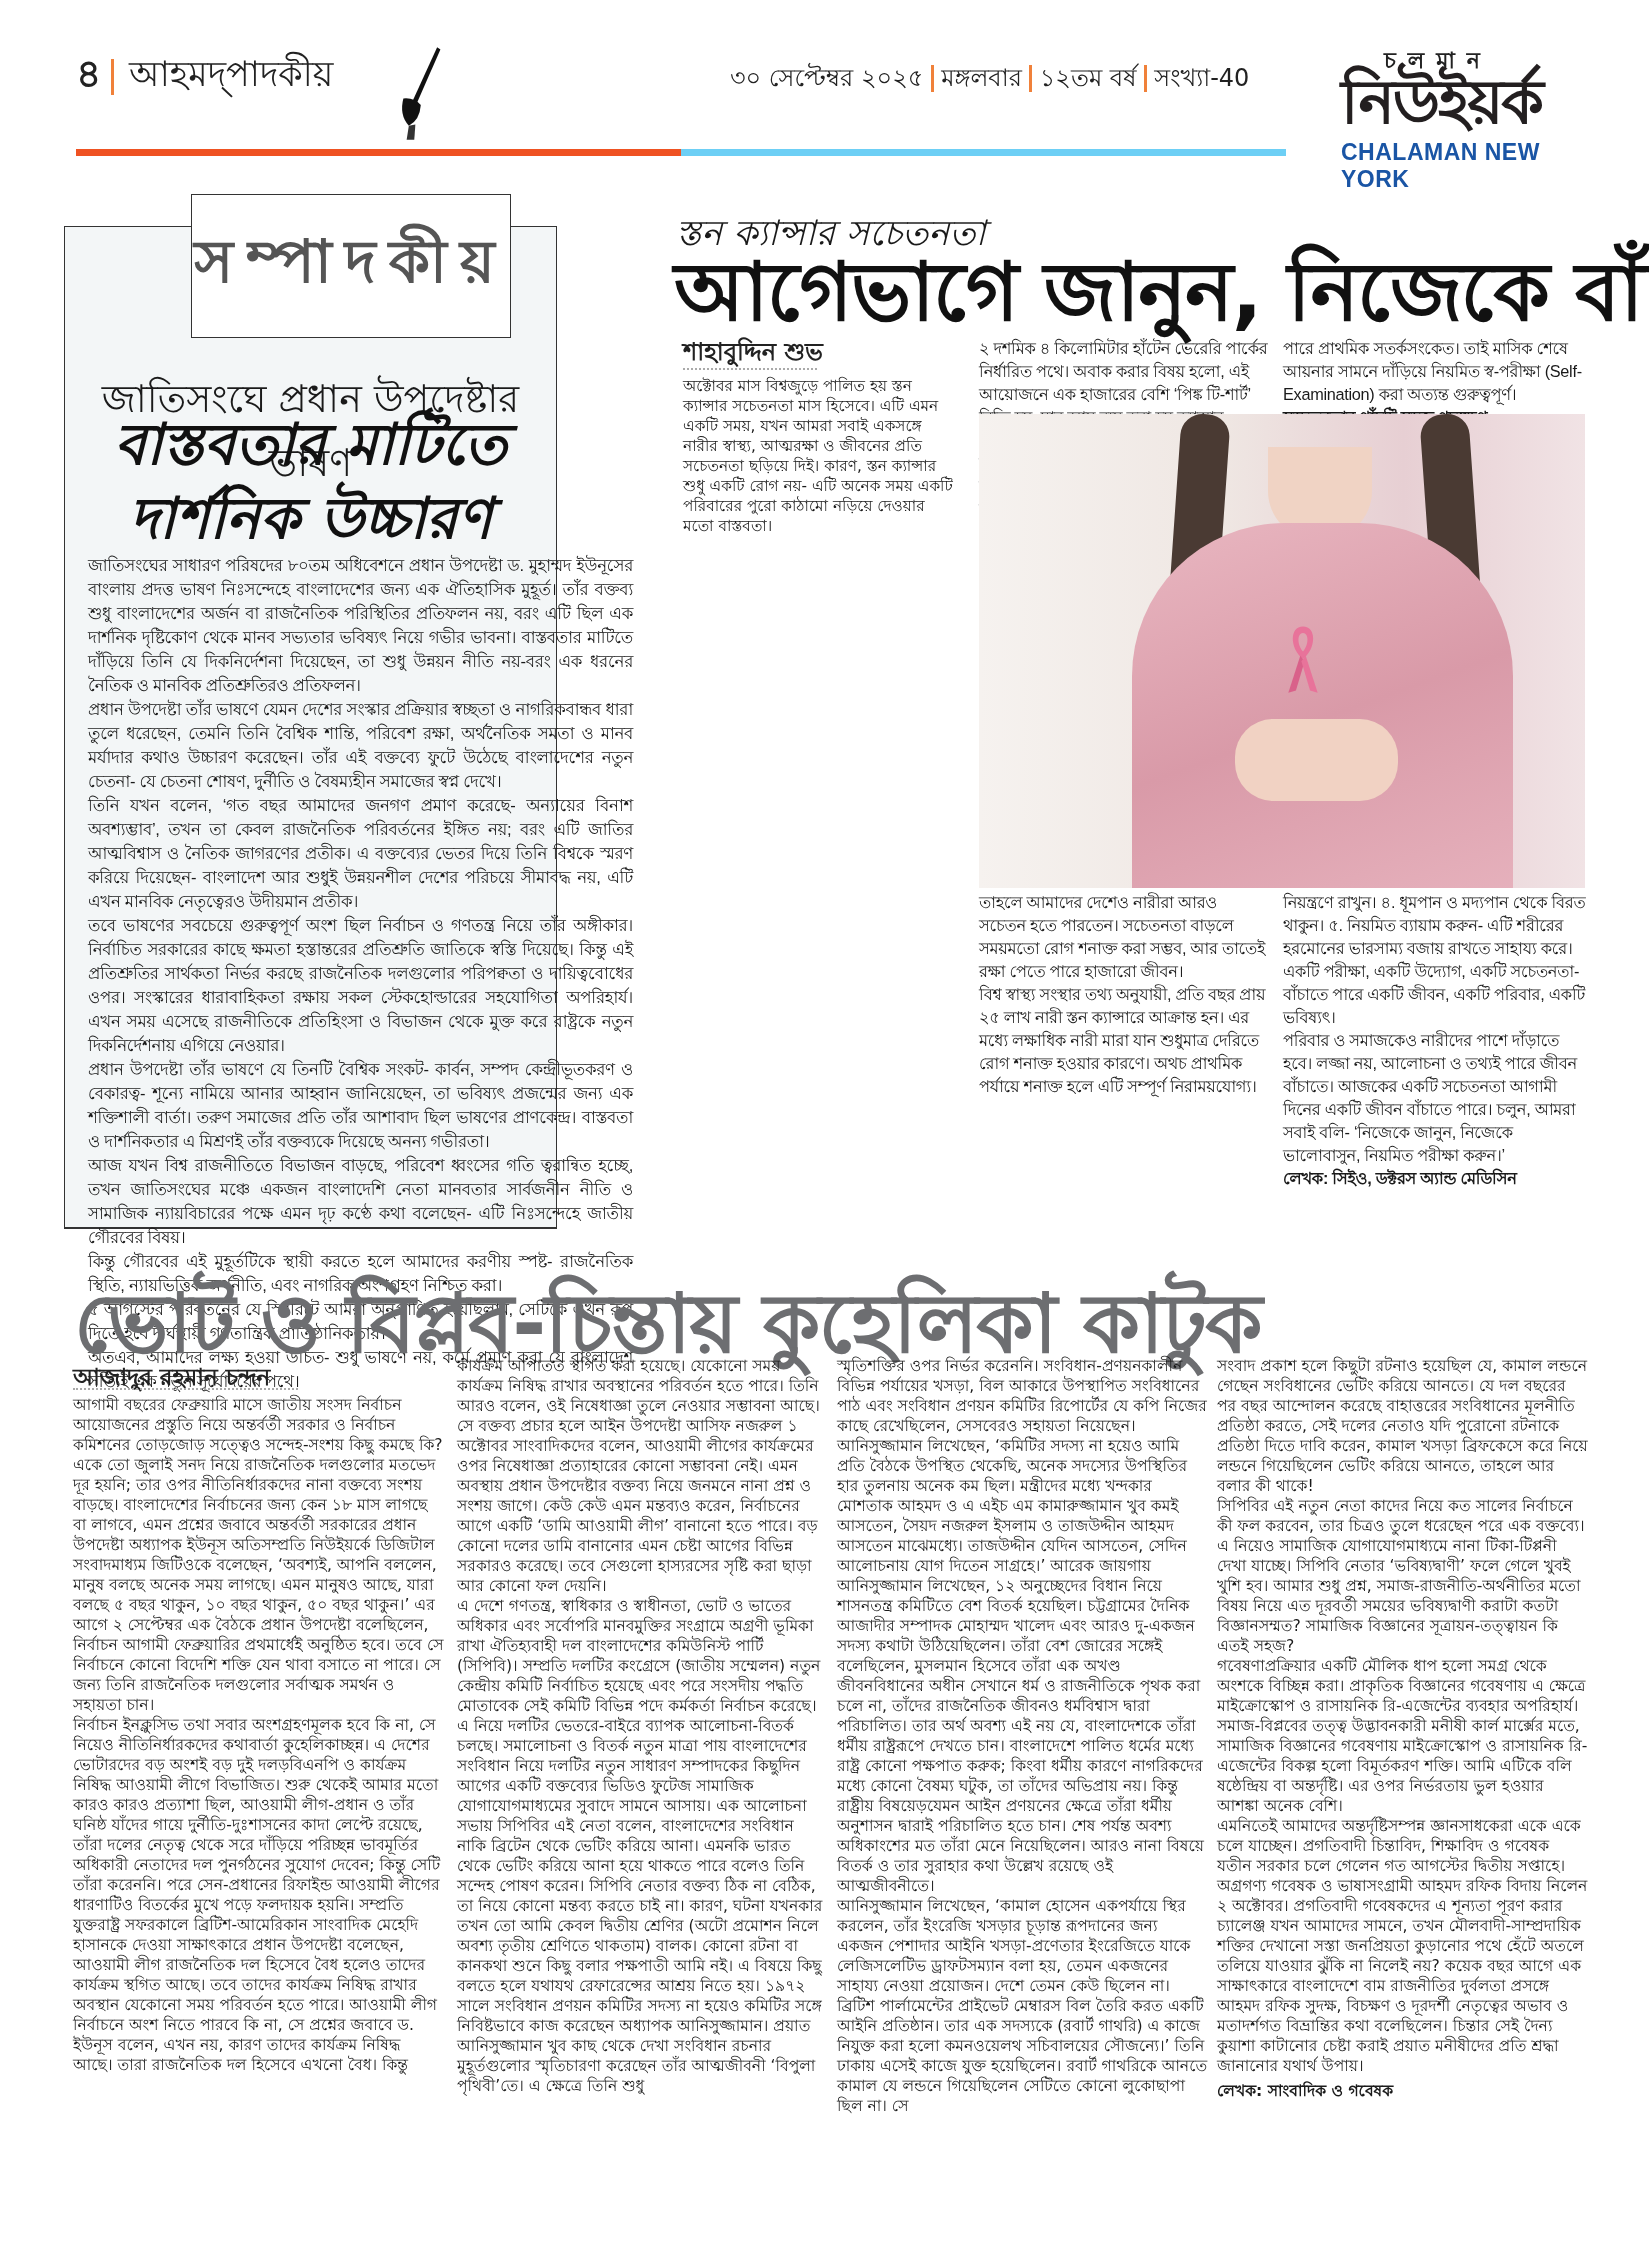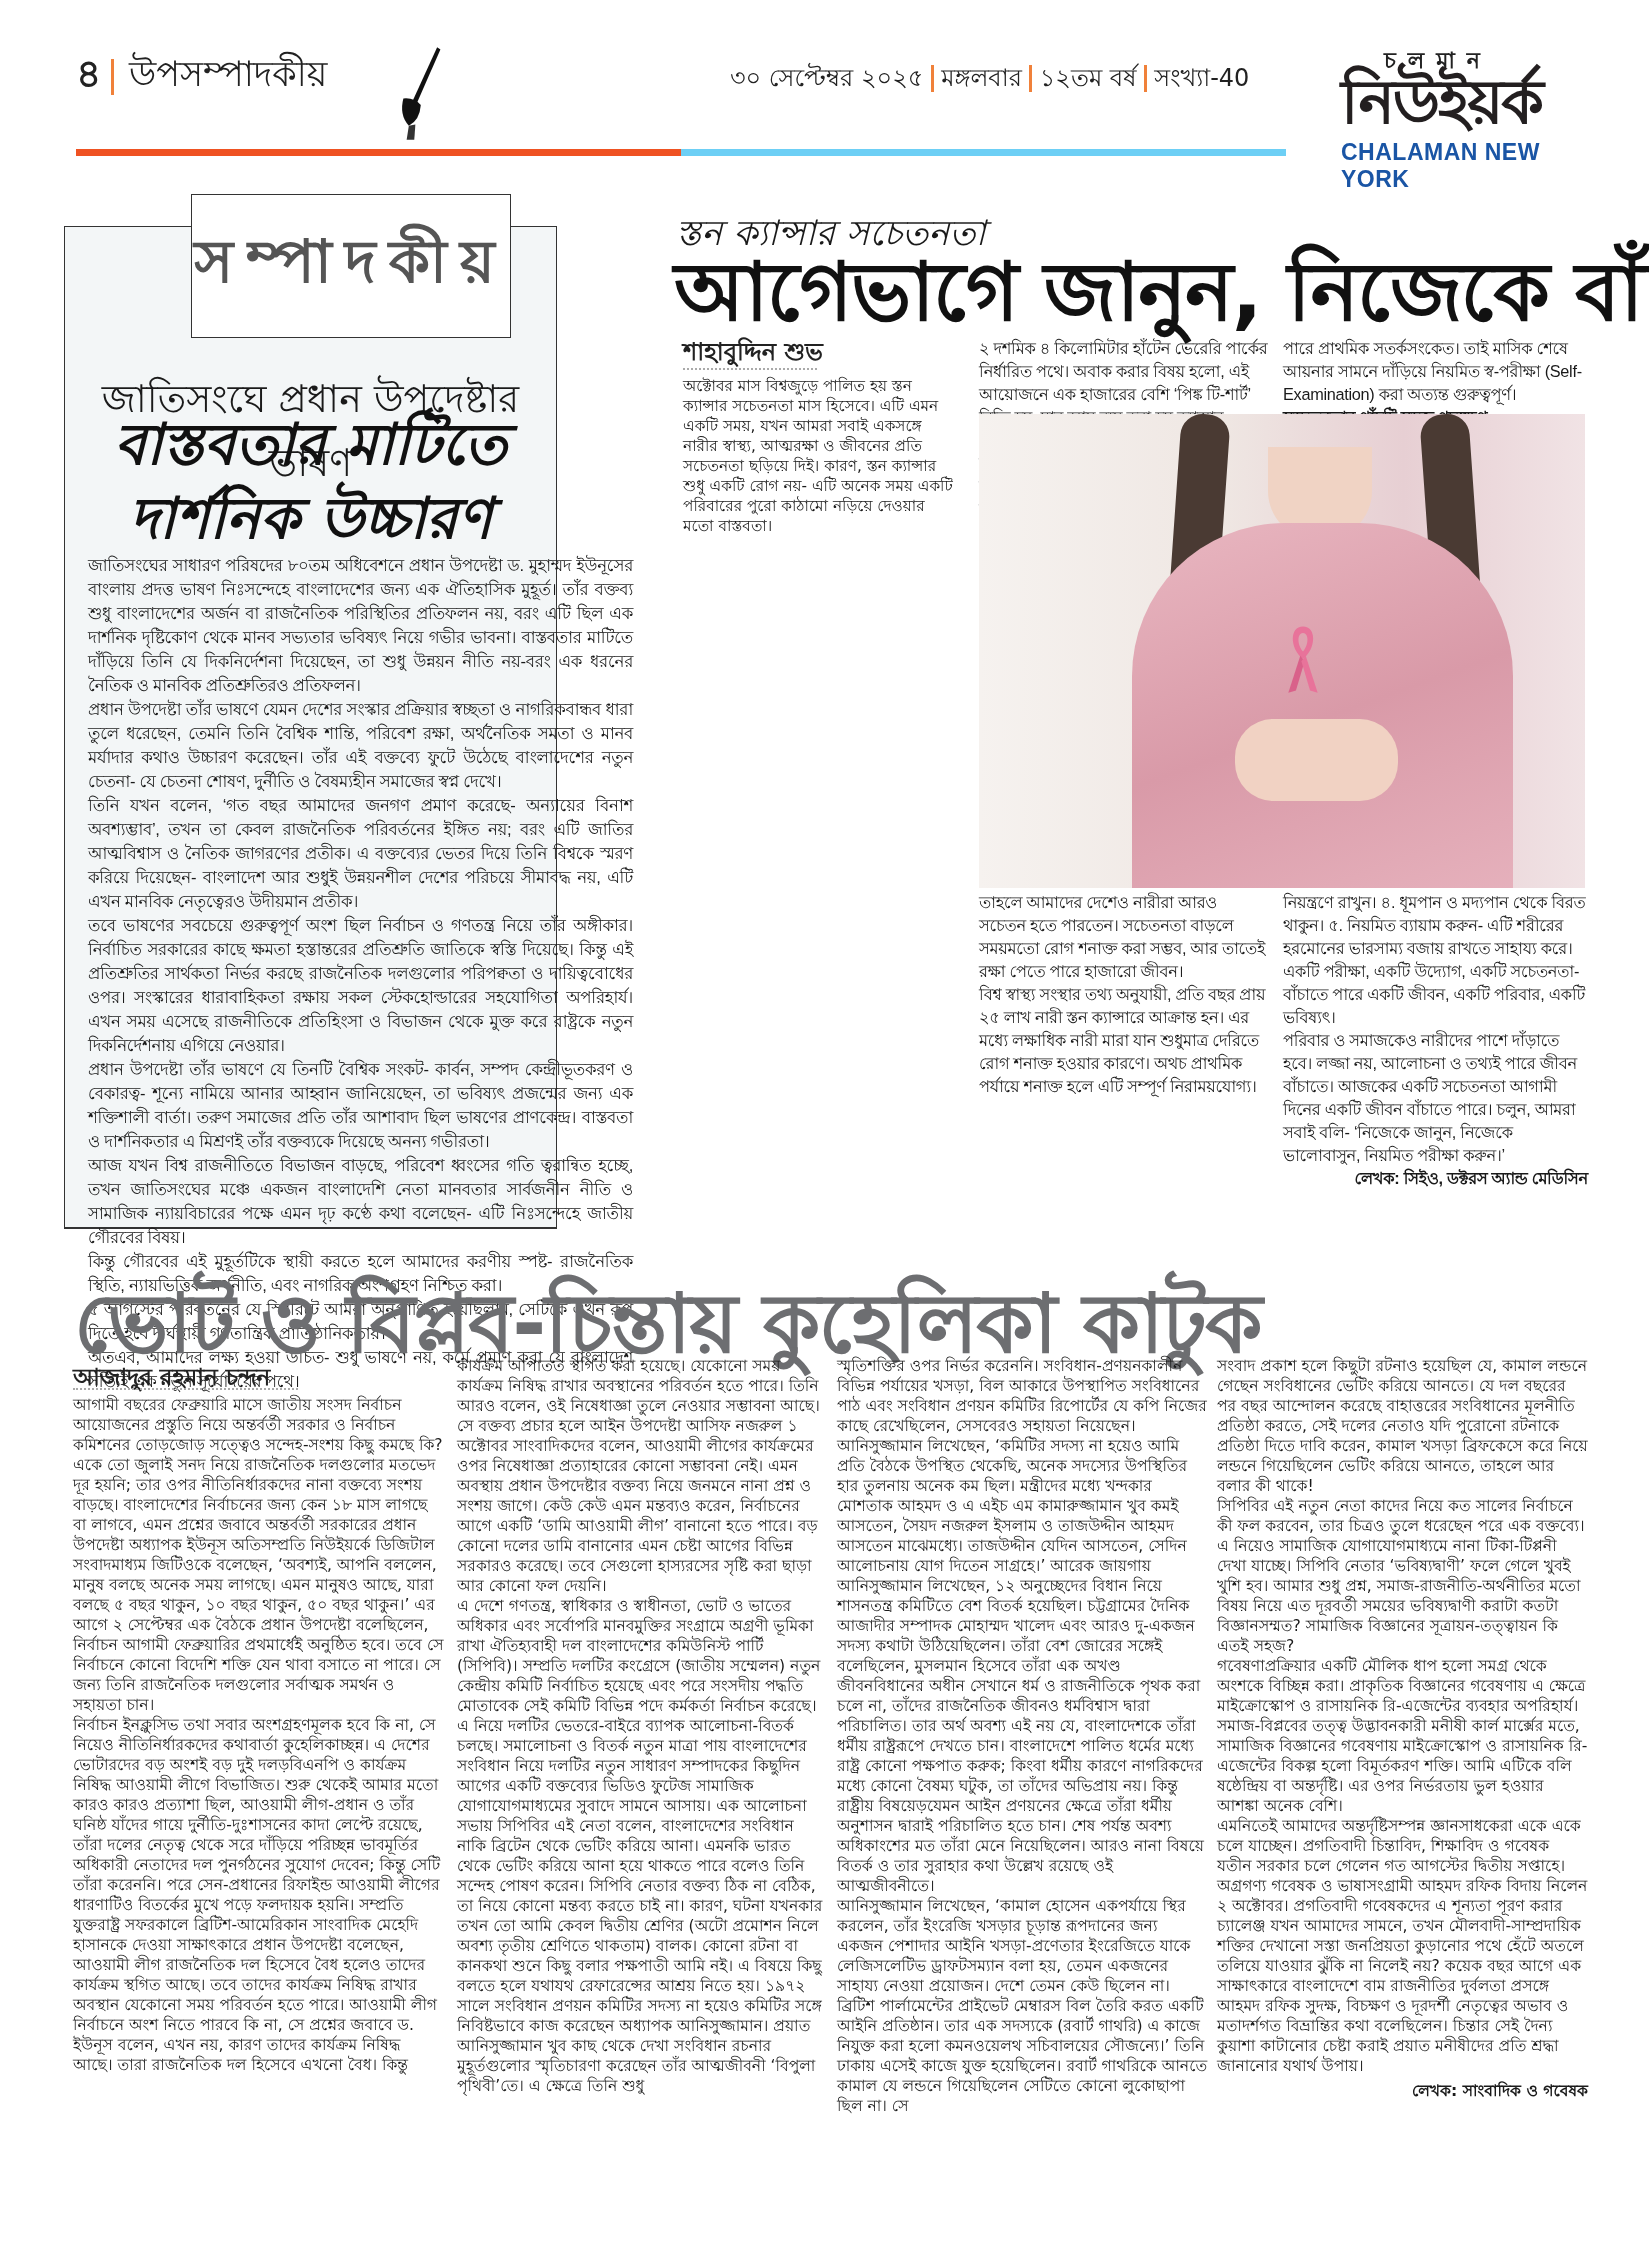--- a/index.html
+++ b/index.html
@@ -32,42 +32,42 @@
 
   
   .ca-kicker { position: absolute; left: 676px; top: 206px; font-size: 35px; color: #1a1a1a; font-style: italic; }
   .ca-headline { position: absolute; left: 674px; top: 248px; font-size: 81px; font-weight: bold; color: #111; white-space: nowrap; letter-spacing: -1.6px; line-height: 1.1; }
   .byline { position: absolute; font-size: 24px; font-weight: bold; color: #222; }
   .byline-dots { position: absolute; height: 0; border-top: 2.7px dotted #aaa; }
   .col { position: absolute; font-size: 15.3px; line-height: 20px; color: #1a1a1a; }
   .col p { margin: 0; }
   .col.narrow { font-family: "Liberation Sans Narrow", "Liberation Sans", sans-serif; font-size: 16.3px; line-height: 23px; letter-spacing: -0.3px; }
   .col .subhead { font-weight: bold; }
-  .credit { font-weight: bold; text-align: right; }
+  .credit { font-weight: bold; text-align: left; }
   .ribbon-photo { position: absolute; left: 979px; top: 414px; width: 606px; height: 474px; background: linear-gradient(90deg, #f6f2ef 0%, #efe7e3 40%, #e7cfd3 70%, #f1e3e5 100%); overflow: hidden; }
   .ribbon-photo .sweater { position: absolute; left: 153px; top: 109px; width: 381px; height: 392px; background: linear-gradient(160deg, #e9b7c1 0%, #d99aa8 50%, #e7b3be 100%); border-radius: 153px 153px 0 0; }
   .ribbon-photo .neck { position: absolute; left: 289px; top: 33px; width: 104px; height: 93px; background: #f0d3c4; border-radius: 0 0 49px 49px; }
   .ribbon-photo .hair-l { position: absolute; left: 196px; top: 0; width: 49px; height: 196px; background: #4a3a33; border-radius: 22px; transform: rotate(4deg); }
   .ribbon-photo .hair-r { position: absolute; left: 447px; top: 0; width: 49px; height: 196px; background: #4a3a33; border-radius: 22px; transform: rotate(-4deg); }
   .ribbon-photo .hand { position: absolute; left: 256px; top: 305px; width: 163px; height: 82px; background: #f1d2c3; border-radius: 38px; }
   .ribbon-photo .ribbon { position: absolute; left: 305px; top: 207px; width: 38px; height: 76px; }
 
   
   .vote-headline { position: absolute; left: 74px; top: 1275px; font-size: 82px; font-weight: bold; color: #6d6e71; white-space: nowrap; letter-spacing: -1.6px; line-height: 1.2; }
   .vcol { position: absolute; top: 1406px; width: 371px; font-size: 15.6px; line-height: 20px; color: #1a1a1a; }
   .vcol p { margin: 0; }
 </style>
 </head>
 <body>
 
 <header class="masthead">
   <div class="page-num">
     <span>৪</span><span class="pipe"></span>
   </div>
-  <div class="section-label" style="left:129px;">উপসম্পাদকীয়</div>
+  <div class="section-label" style="left:129px;">আহমদ্পাদকীয়</div>
   <svg class="pen-icon" viewBox="0 0 110 180">
     <path d="M92 6 L40 120 L48 124 L98 10 Z" fill="#111"></path>
     <path d="M30 100 Q22 130 40 150 Q60 140 62 112 Q50 98 30 100 Z" fill="#111"></path>
     <path d="M40 150 L36 176 L50 176 L52 148 Z" fill="#333"></path>
   </svg>
   <div class="dateline">
     <span>৩০ সেপ্টেম্বর ২০২৫</span><span class="sep"></span><span>মঙ্গলবার</span><span class="sep"></span><span>১২তম বর্ষ</span><span class="sep"></span><span>সংখ্যা-40</span>
   </div>
   <div class="rule-orange"></div>
   <div class="rule-blue"></div>

